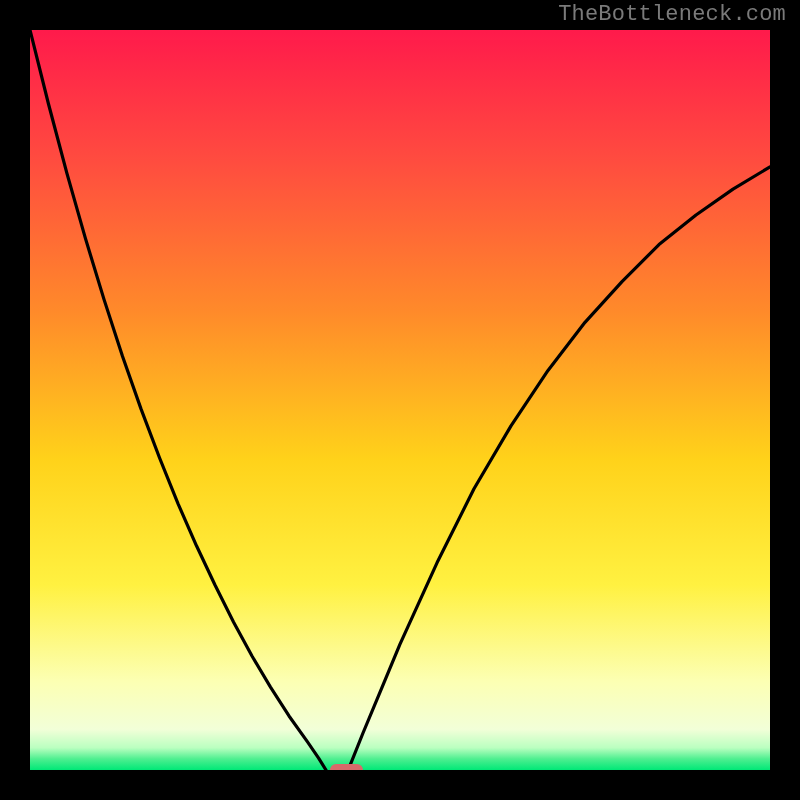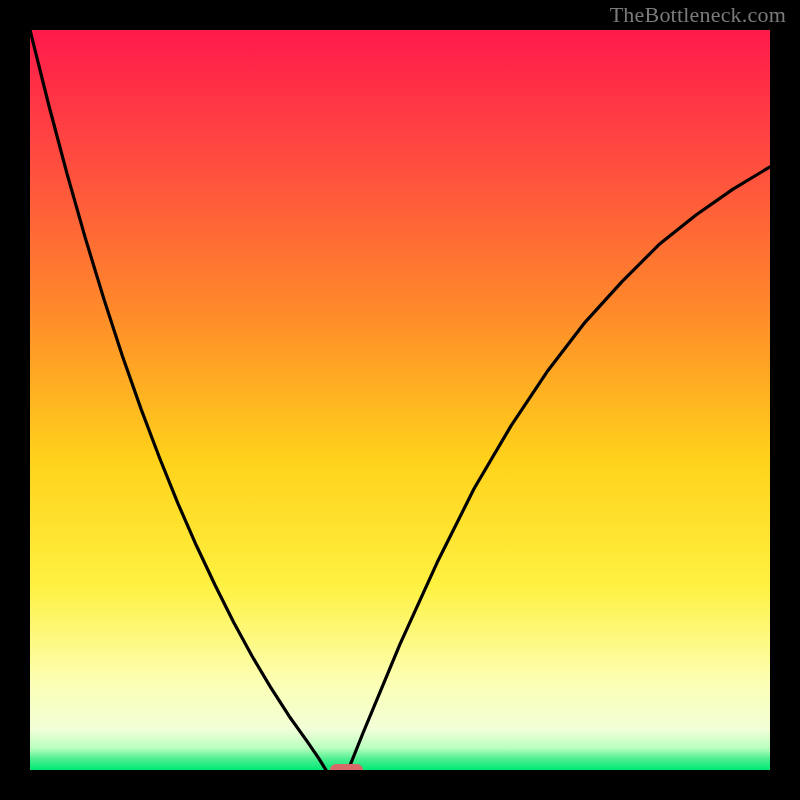--- a/index.html
+++ b/index.html
@@ -39,21 +39,21 @@
   .marker {
     position: absolute;
     background: #d86a6a;
     border-radius: 6px;
     height: 12px;
   }
   .watermark {
     position: absolute;
     top: 2px;
     right: 14px;
-    font-family: Liberation Serif, serif;
+    font-family: Liberation Mono, monospace;
     font-size: 22px;
     color: #7a7a7a;
     letter-spacing: 0.2px;
   }
 </style>
 </head>
 <body>
 
 <div class="frame">
   <div class="plot-area">

